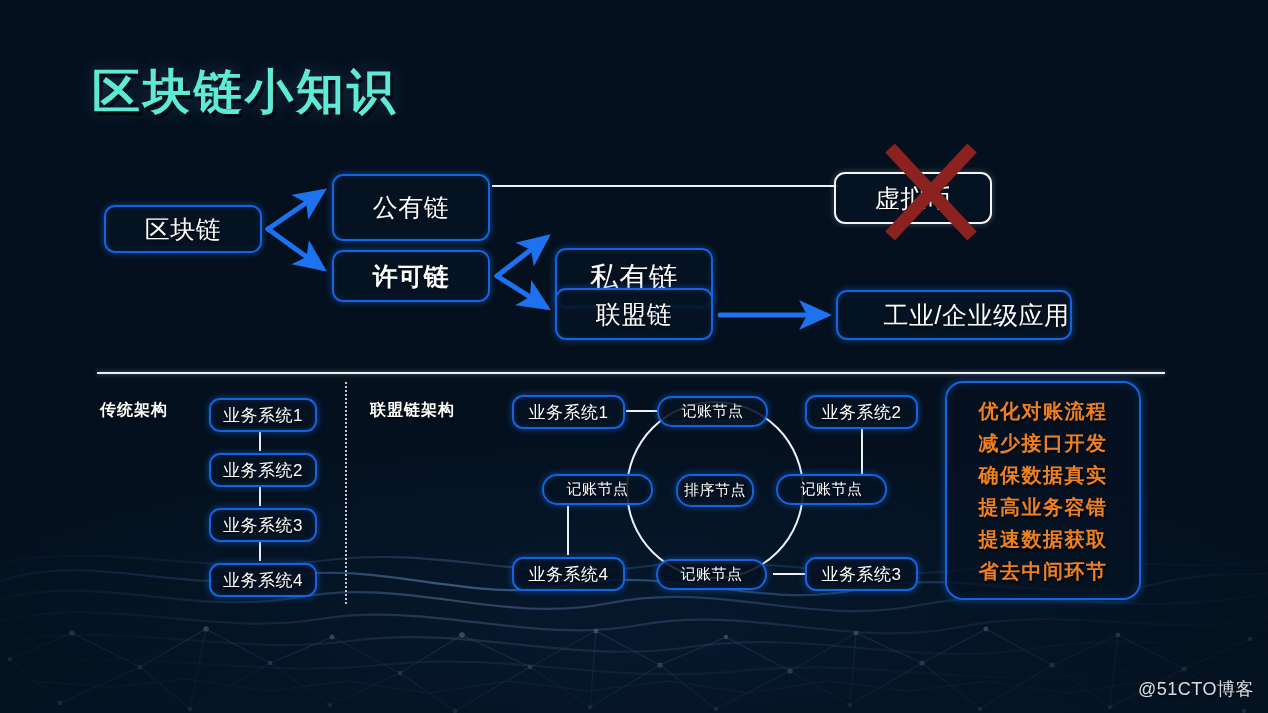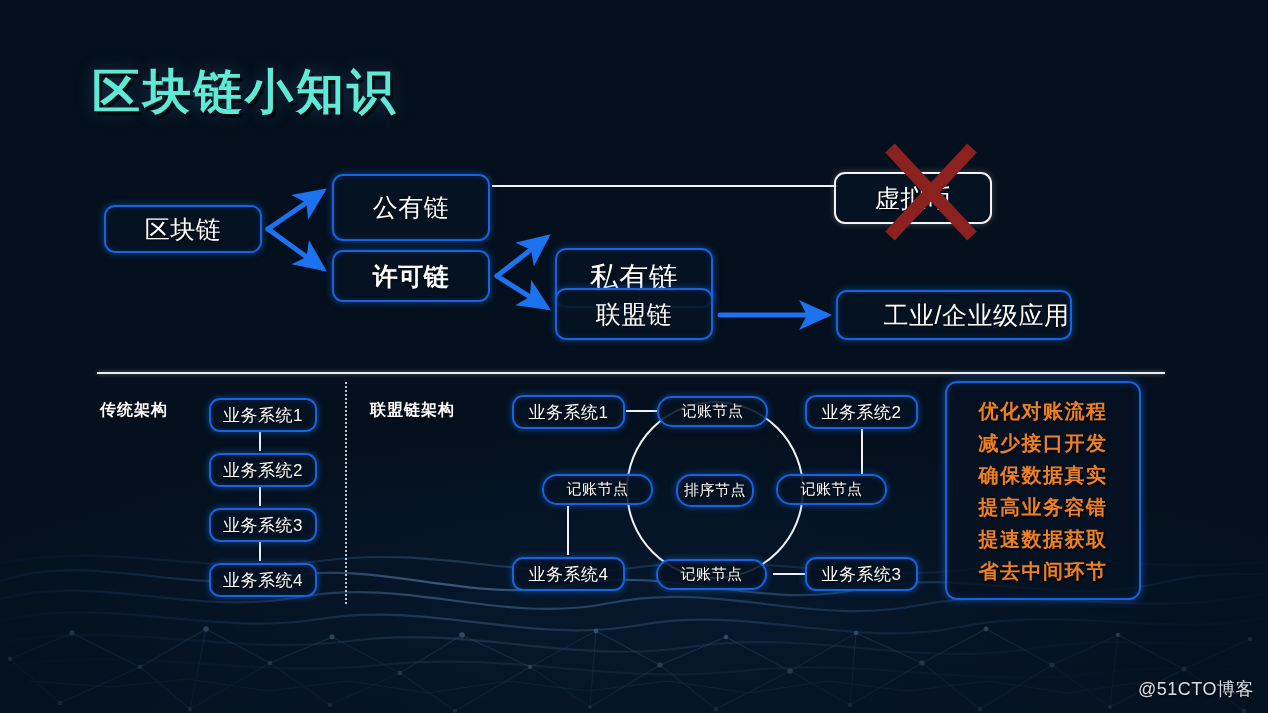--- a/index.html
+++ b/index.html
@@ -77,21 +77,21 @@
   .node{width:111px;height:31px;font-size:15px;border-radius:15px;font-family:Liberation Mono, monospace;}
   #nd-top   {left:657px;top:396px;}
   #nd-left  {left:542px;top:474px;}
   #nd-right {left:776px;top:474px;}
   #nd-bot   {left:656px;top:559px;}
   #nd-center{left:676px;top:474px;width:78px;height:33px;font-size:15px;border-radius:15px;}
 
   
   #benefits{
     position:absolute;left:945px;top:381px;width:196px;height:219px;
-    box-sizing:border-box;border:2.5px solid #1464e0;border-radius:12px;
+    box-sizing:border-box;border:2.5px solid #1464e0;border-radius:18px;
     background:rgba(6,18,34,.72);
     box-shadow:0 0 8px rgba(25,110,235,.55), inset 0 0 8px rgba(16,70,150,.3);
     display:flex;flex-direction:column;align-items:center;justify-content:center;
     padding:4px 0;
   }
   .benefit{
     color:#ef8022;font-size:20px;font-weight:900;letter-spacing:1.5px;
     line-height:1;margin:6px 0;white-space:nowrap;
     text-shadow:1px 2px 2px rgba(0,0,0,.75);
   }

